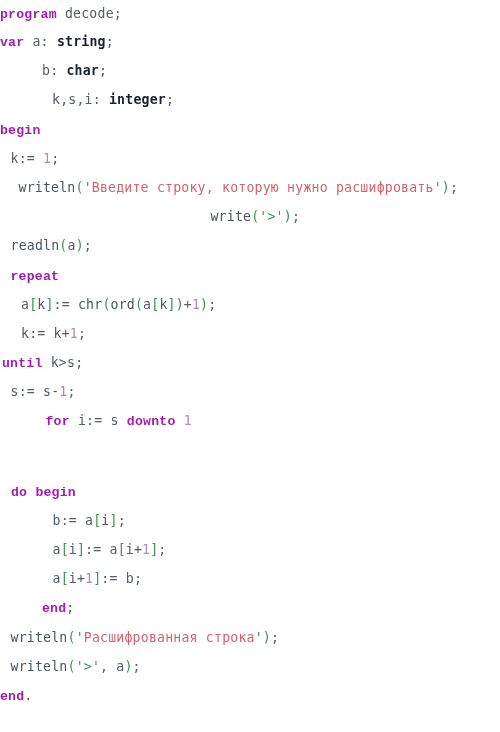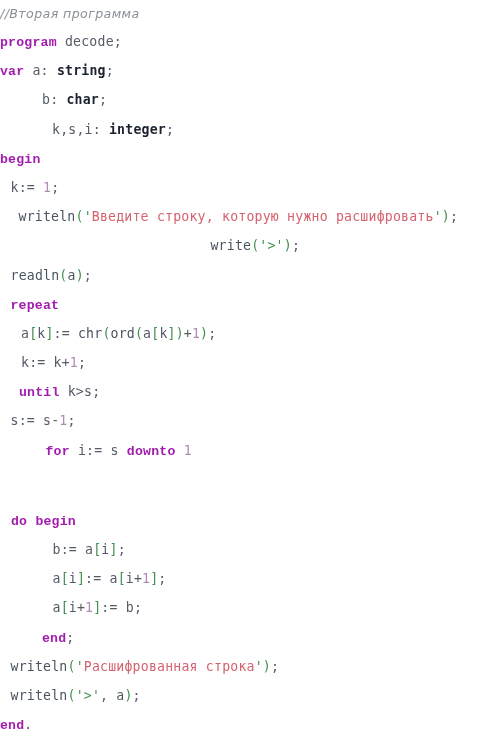--- a/index.html
+++ b/index.html
@@ -45,34 +45,33 @@
   .tok-str      { color: #d4636f; }
   .tok-strq     { color: #3f8f4f; }
   .tok-num      { color: #b08ab5; }
   .tok-op       { color: #555c66; }
   .tok-semi     { color: #555c66; }
 </style>
 </head>
 <body>
 
 <div id="code-listing">
-    <div class="code-line" style="padding-left: 0px;"><span class="tok-comment">//Вторая программа</span></div>
     <div class="code-line" style="padding-left: 0px;"><span class="tok-kw">program</span><span class="tok-ident"> decode</span><span class="tok-semi">;</span></div>
     <div class="code-line" style="padding-left: 0px;"><span class="tok-kw">var</span><span class="tok-ident"> a: </span><span class="tok-type">string</span><span class="tok-semi">;</span></div>
     <div class="code-line" style="padding-left: 42px;"><span class="tok-ident">b: </span><span class="tok-type">char</span><span class="tok-semi">;</span></div>
     <div class="code-line" style="padding-left: 42px; margin-left: 10px;"><span class="tok-ident">k,s,i: </span><span class="tok-type">integer</span><span class="tok-semi">;</span></div>
     <div class="code-line" style="padding-left: 0px;"><span class="tok-kw">begin</span></div>
     <div class="code-line" style="padding-left: 10.5px;"><span class="tok-ident">k:= </span><span class="tok-num">1</span><span class="tok-semi">;</span></div>
     <div class="code-line" style="padding-left: 10.5px; margin-left: 8px;"><span class="tok-fn">writeln</span><span class="tok-punc">(</span><span class="tok-strq">'</span><span class="tok-str">Введите строку, которую нужно расшифровать</span><span class="tok-strq">'</span><span class="tok-punc">)</span><span class="tok-semi">;</span></div>
     <div class="code-line" style="padding-left: 10.5px; text-align: center;"><span class="tok-fn">write</span><span class="tok-punc">(</span><span class="tok-strq">'&gt;'</span><span class="tok-punc">)</span><span class="tok-semi">;</span></div>
     <div class="code-line" style="padding-left: 10.5px;"><span class="tok-fn">readln</span><span class="tok-punc">(</span><span class="tok-ident">a</span><span class="tok-punc">)</span><span class="tok-semi">;</span></div>
     <div class="code-line" style="padding-left: 10.5px;"><span class="tok-kw">repeat</span></div>
     <div class="code-line" style="padding-left: 21px;"><span class="tok-ident">a</span><span class="tok-bracket">[</span><span class="tok-ident">k</span><span class="tok-bracket">]</span><span class="tok-ident">:= </span><span class="tok-fn">chr</span><span class="tok-punc">(</span><span class="tok-fn">ord</span><span class="tok-punc">(</span><span class="tok-ident">a</span><span class="tok-bracket">[</span><span class="tok-ident">k</span><span class="tok-bracket">]</span><span class="tok-punc">)</span><span class="tok-op">+</span><span class="tok-num">1</span><span class="tok-punc">)</span><span class="tok-semi">;</span></div>
     <div class="code-line" style="padding-left: 21px;"><span class="tok-ident">k:= k</span><span class="tok-op">+</span><span class="tok-num">1</span><span class="tok-semi">;</span></div>
-    <div class="code-line" style="padding-left: 19px;"><span class="tok-kw">until</span><span class="tok-ident"> k&gt;s</span><span class="tok-semi">;</span></div>
+    <div class="code-line" style="padding-left: 2px;"><span class="tok-kw">until</span><span class="tok-ident"> k&gt;s</span><span class="tok-semi">;</span></div>
     <div class="code-line" style="padding-left: 10.5px;"><span class="tok-ident">s:= s</span><span class="tok-op">-</span><span class="tok-num">1</span><span class="tok-semi">;</span></div>
     <div class="code-line" style="padding-left: 10.5px; margin-left: 35px;"><span class="tok-kw">for</span><span class="tok-ident"> i:= s </span><span class="tok-kw">downto</span><span class="tok-ident"> </span><span class="tok-num">1</span></div>
     <div class="code-line" style="padding-left: 11px; margin-top: 41px;"><span class="tok-kw">do</span><span class="tok-ident"> </span><span class="tok-kw">begin</span></div>
     <div class="code-line" style="padding-left: 52.5px;"><span class="tok-ident">b:= a</span><span class="tok-bracket">[</span><span class="tok-ident">i</span><span class="tok-bracket">]</span><span class="tok-semi">;</span></div>
     <div class="code-line" style="padding-left: 52.5px;"><span class="tok-ident">a</span><span class="tok-bracket">[</span><span class="tok-ident">i</span><span class="tok-bracket">]</span><span class="tok-ident">:= a</span><span class="tok-bracket">[</span><span class="tok-ident">i</span><span class="tok-op">+</span><span class="tok-num">1</span><span class="tok-bracket">]</span><span class="tok-semi">;</span></div>
     <div class="code-line" style="padding-left: 52.5px;"><span class="tok-ident">a</span><span class="tok-bracket">[</span><span class="tok-ident">i</span><span class="tok-op">+</span><span class="tok-num">1</span><span class="tok-bracket">]</span><span class="tok-ident">:= b</span><span class="tok-semi">;</span></div>
     <div class="code-line" style="padding-left: 42px;"><span class="tok-kw">end</span><span class="tok-semi">;</span></div>
     <div class="code-line" style="padding-left: 10.5px;"><span class="tok-fn">writeln</span><span class="tok-punc">(</span><span class="tok-strq">'</span><span class="tok-str">Расшифрованная строка</span><span class="tok-strq">'</span><span class="tok-punc">)</span><span class="tok-semi">;</span></div>
     <div class="code-line" style="padding-left: 10.5px;"><span class="tok-fn">writeln</span><span class="tok-punc">(</span><span class="tok-strq">'&gt;'</span><span class="tok-ident">, a</span><span class="tok-punc">)</span><span class="tok-semi">;</span></div>
     <div class="code-line" style="padding-left: 0px;"><span class="tok-kw">end</span><span class="tok-semi">.</span></div>

